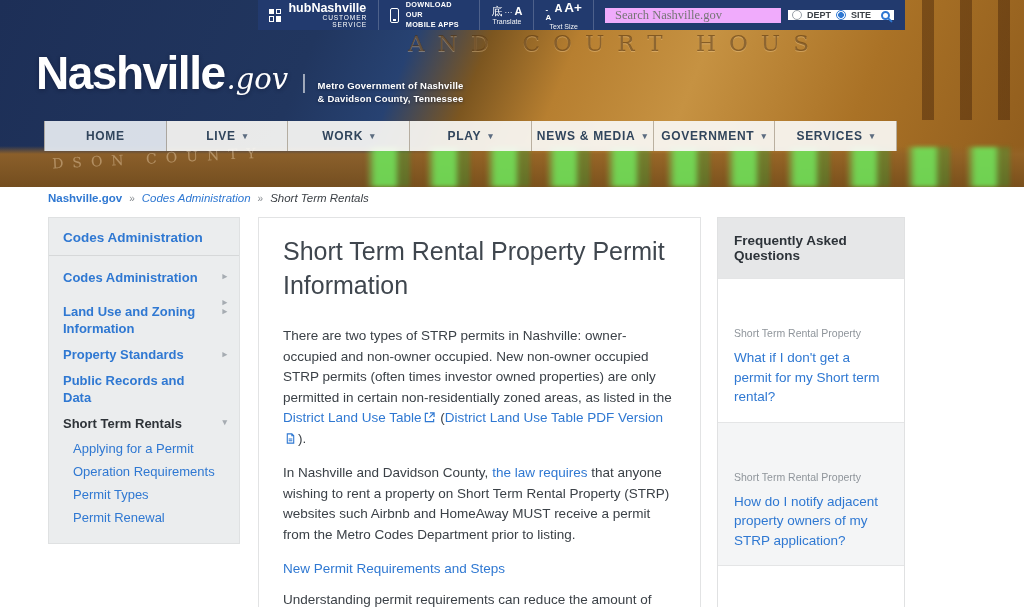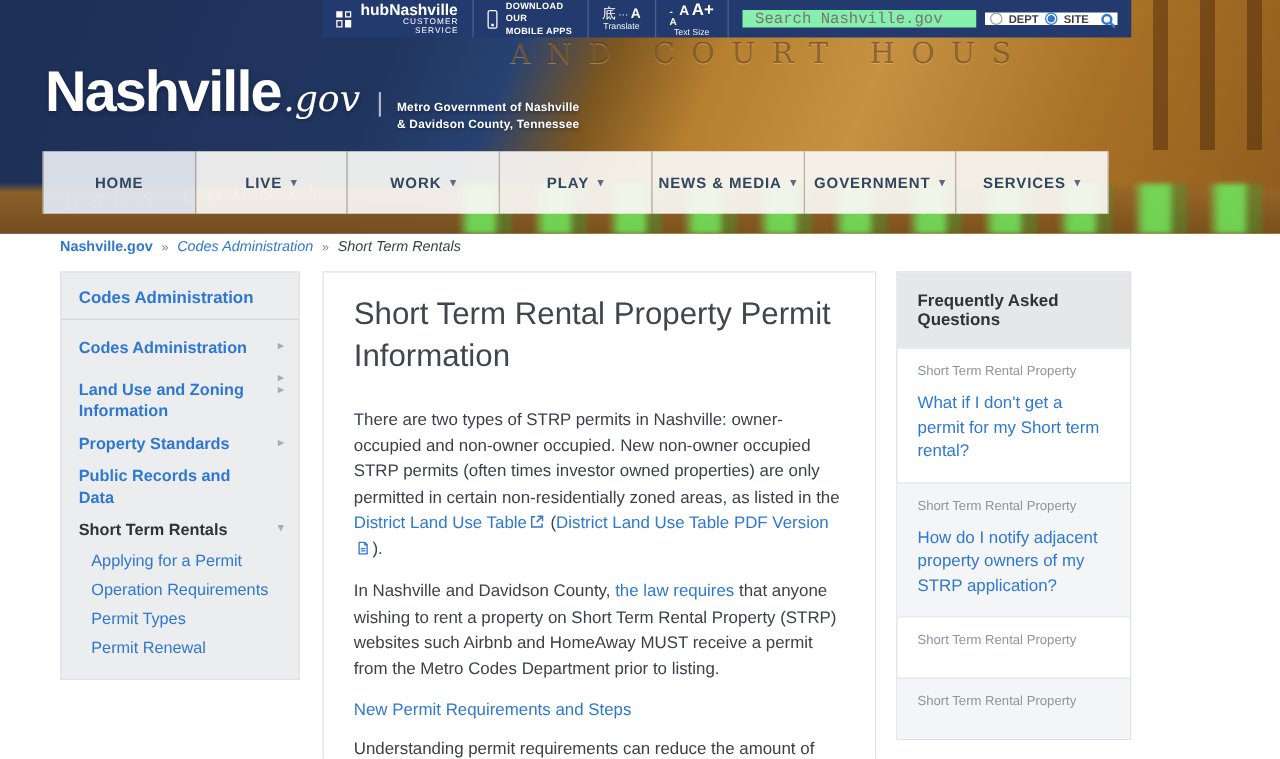--- a/index.html
+++ b/index.html
@@ -44,39 +44,39 @@
   .hub-sub { font-size: 6.6px; letter-spacing: .13em; display: block; text-align: right; margin-top: 1px; }
   .phone-icon { width: 9px; height: 15px; border: 1.3px solid #fff; border-radius: 2px; position: relative; }
   .phone-icon::after { content: ""; position: absolute; left: 2px; right: 2px; bottom: 1px; height: 1.5px; background: #fff; }
   .apps-text { font-size: 7.3px; font-weight: bold; letter-spacing: .04em; line-height: 1.35; }
   .tb-col { flex-direction: column; justify-content: center; gap: 1px; }
   .glyph-row { display: flex; align-items: baseline; gap: 2px; line-height: 1; }
   .g-cjk { font-size: 11px; } .g-dots { font-size: 8px; opacity: .85; } .g-a { font-size: 11px; font-weight: bold; }
   .tb-mini-label { font-size: 7px; opacity: .95; }
   .ts-s { font-size: 8px; font-weight: bold; } .ts-m { font-size: 11px; font-weight: bold; } .ts-l { font-size: 13.5px; font-weight: bold; }
   .tb-search { flex: 1; display: flex; border-right: none; }
-  .search-input { flex: 1; border: 0; background: #86efac; font-size: 12.5px; padding: 0 10px;
-    color: #50555b; outline: none; font-family: Liberation Mono, monospace; }
+  .search-input { flex: 1; border: 0; background: #f0abfc; font-size: 12.5px; padding: 0 10px;
+    color: #50555b; outline: none; font-family: Liberation Serif, serif; }
   .search-right { width: 106px; background: #fff; display: flex; align-items: center; justify-content: center; gap: 5px; }
   .radio { width: 10px; height: 10px; border-radius: 50%; border: 1px solid #9aa1a8; background: #fff; cursor: pointer; flex: none; }
   .radio.sel { border-color: #2f78d2; background: radial-gradient(circle at 50% 50%, #2f78d2 0 2.6px, #fff 3.2px); }
   .radio-label { font-size: 9px; font-weight: bold; color: #3a3f45; }
   .mag { width: 9px; height: 9px; border: 2px solid #2f78d2; border-radius: 50%; position: relative; margin-left: 5px; cursor: pointer; flex: none; }
   .mag::after { content: ""; position: absolute; width: 6px; height: 2px; background: #2f78d2;
     transform: rotate(45deg); right: -5px; bottom: -3px; border-radius: 1px; }
 
   
   .logo { position: absolute; left: 36px; top: 50px; display: flex; align-items: baseline; color: #fff; z-index: 5; }
   .logo-name { font-size: 46px; font-weight: bold; letter-spacing: -1.5px; line-height: 1; text-shadow: 0 1px 4px rgba(10,15,40,.45); }
   .logo-tld { font-family: "DejaVu Serif", serif; font-style: italic; font-size: 29px; margin-left: 2px; text-shadow: 0 1px 4px rgba(10,15,40,.45); }
   .logo-pipe { margin: 0 11px 0 13px; font-size: 21px; opacity: .65; font-weight: 300; }
   .logo-tag { font-size: 9.5px; font-weight: bold; line-height: 1.35; letter-spacing: .02em; text-shadow: 0 1px 3px rgba(10,15,40,.5); }
 
   
-  .mainnav { position: absolute; left: 34px; top: 121px; width: 853px; height: 50px; display: flex; z-index: 5; }
+  .mainnav { position: absolute; left: 44px; top: 121px; width: 853px; height: 30px; display: flex; z-index: 5; }
   .nav-item { flex: 1; display: flex; align-items: center; justify-content: center; gap: 7px;
     background: rgba(249,247,244,.93); border-right: 1px solid rgba(128,112,88,.5);
     font-size: 12px; font-weight: bold; letter-spacing: .06em; color: #31455c; cursor: pointer; }
   .nav-item:first-child { background: rgba(226,231,238,.95); border-left: 1px solid rgba(128,112,88,.5); }
   .caret { font-size: 9px; color: #5c6c80; }
   .caret:empty { display: none; }
 
   
   .breadcrumb { position: absolute; left: 48px; top: 192px; display: flex; align-items: flex-end; gap: 7px; font-size: 11.5px; z-index: 3; }
   .bc-home { color: #2f78d2; font-weight: bold; cursor: pointer; }
@@ -102,21 +102,21 @@
   .art-title { font-size: 25px; font-weight: 400; color: #3f464e; line-height: 1.34; margin-bottom: 24px; }
   .article p { font-size: 13.5px; color: #3b4147; line-height: 1.52; margin-bottom: 14px; }
   .article a, .sec-link { color: #2f78d2; text-decoration: none; cursor: pointer; }
   .sec-link { display: inline-block; font-size: 13.5px; margin-bottom: 14px; }
   .mini-icon { display: inline-block; vertical-align: -1px; margin: 0 2px; }
 
   .faq { width: 188px; margin-left: 16px; border: 1px solid #e0e1e2; background: #fff; }
   .faq-header { background: #e6e7e8; padding: 15px 16px; font-size: 13.5px; font-weight: bold; color: #2d3339; }
   .faq-item { padding: 12px 16px 15px; border-top: 1px solid #e4e5e6; }
   .faq-items .faq-item:nth-child(even) { background: #f4f5f6; }
-  .faq-cat { font-size: 10.5px; color: #8f959b; margin-bottom: 9px; }
+  .faq-cat { font-size: 10.5px; color: #8f959b; margin-bottom: 9px; margin-top: 36px; }
   .faq-q { font-size: 13.5px; color: #2f78d2; line-height: 1.45; cursor: pointer; }
 </style>
 </head>
 <body>
 
 <div class="page">
 
   <div class="hero">
     <div class="hero-base"></div>
     <div class="hero-bottomband"></div>

